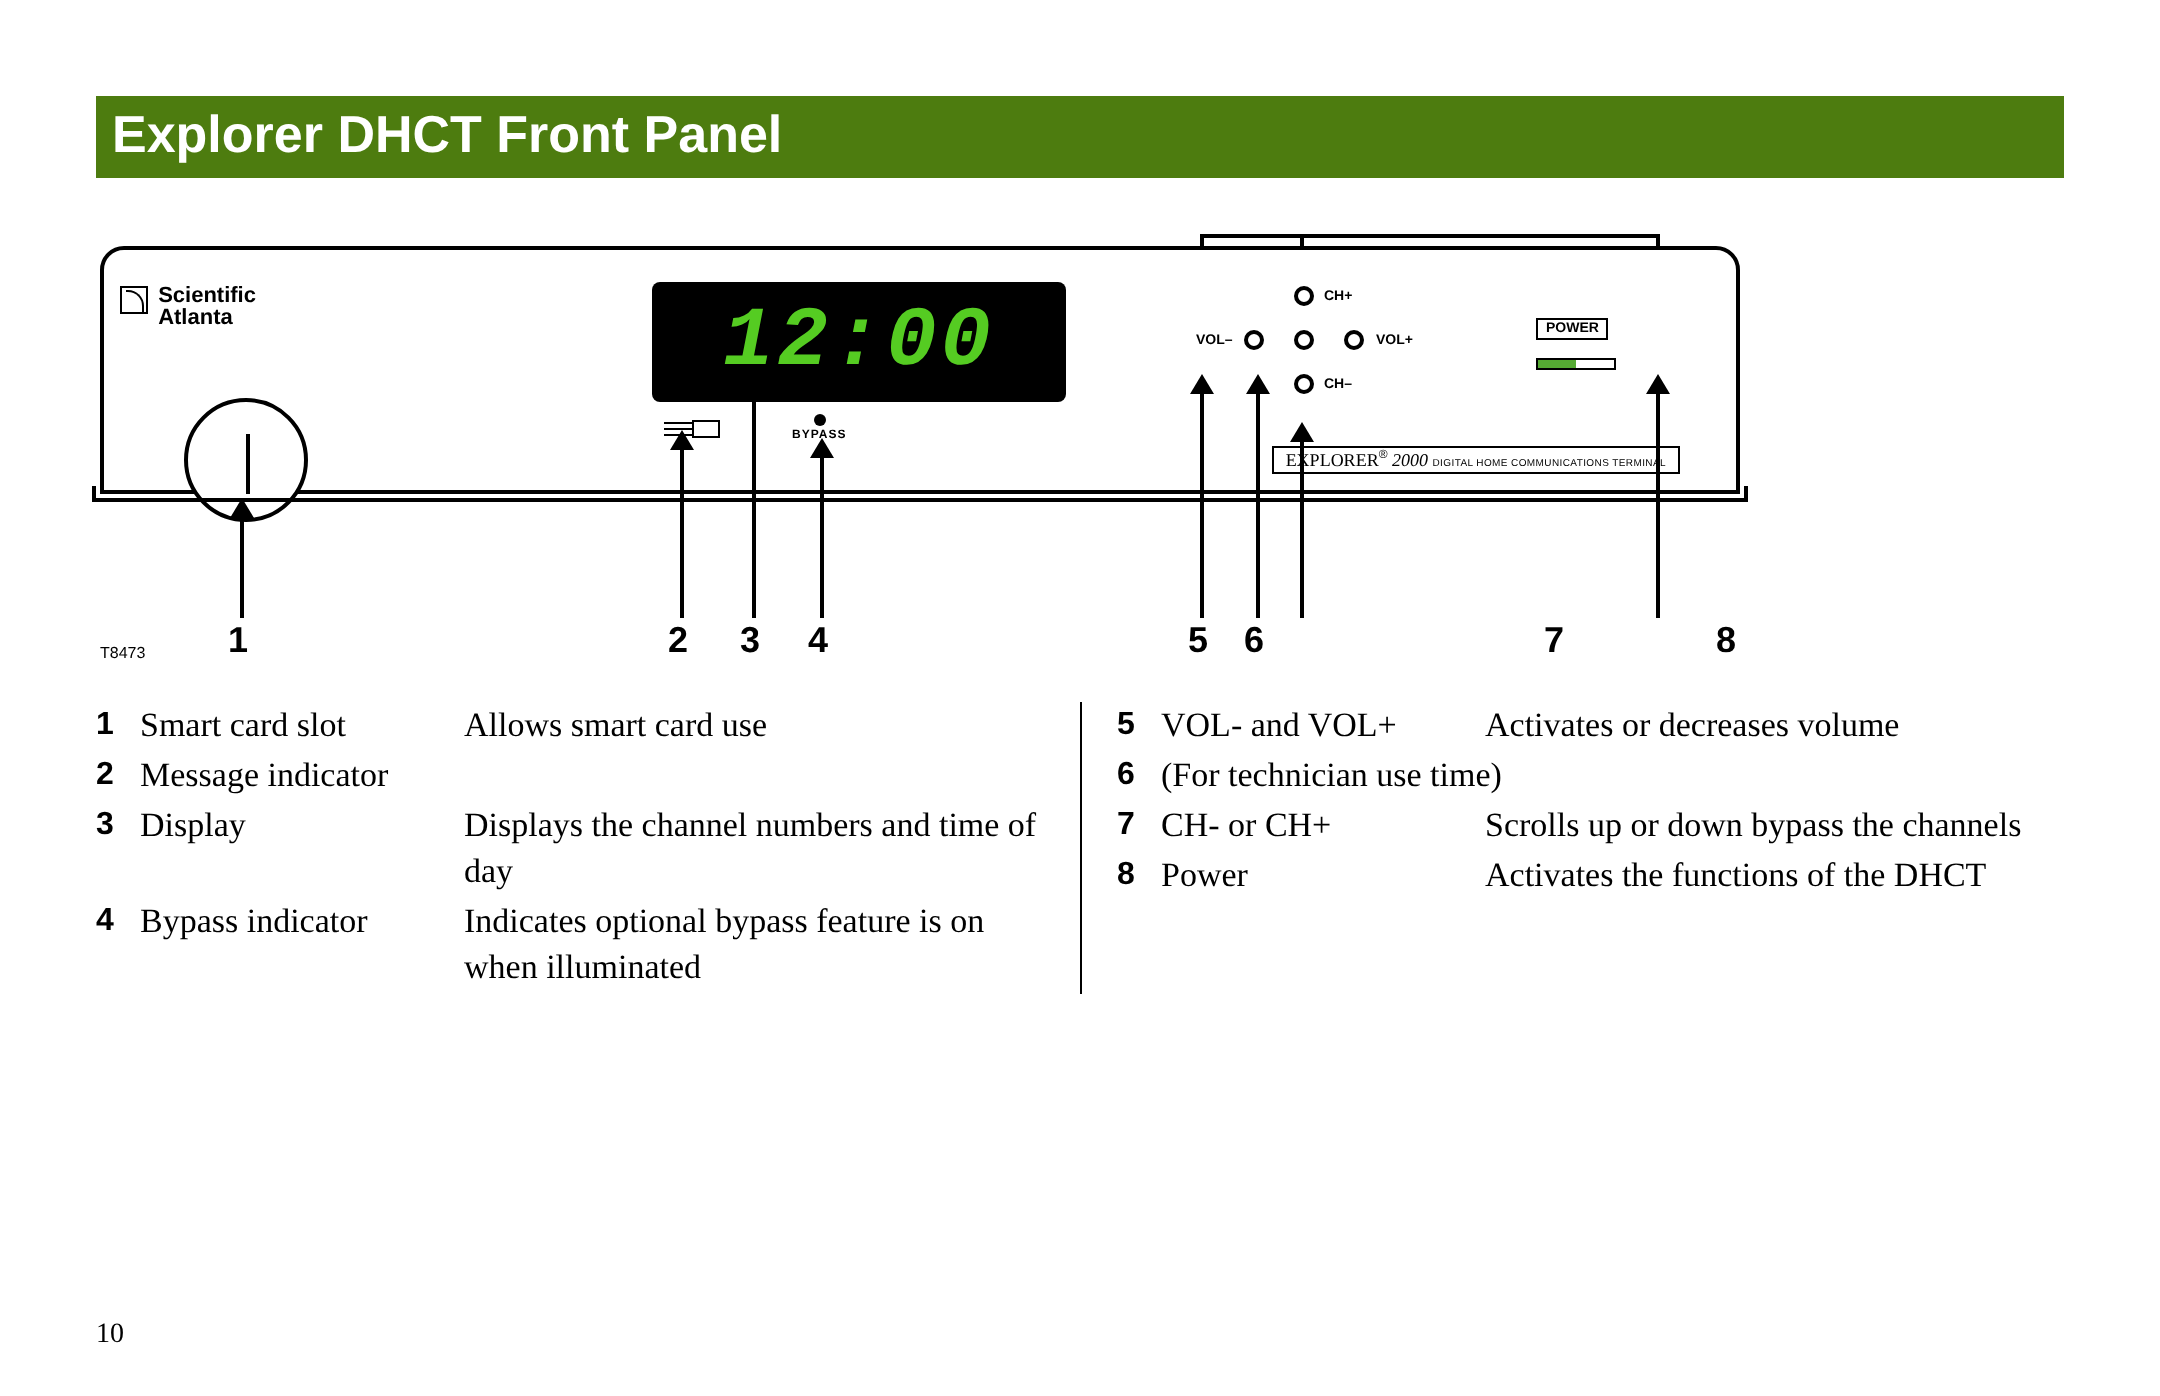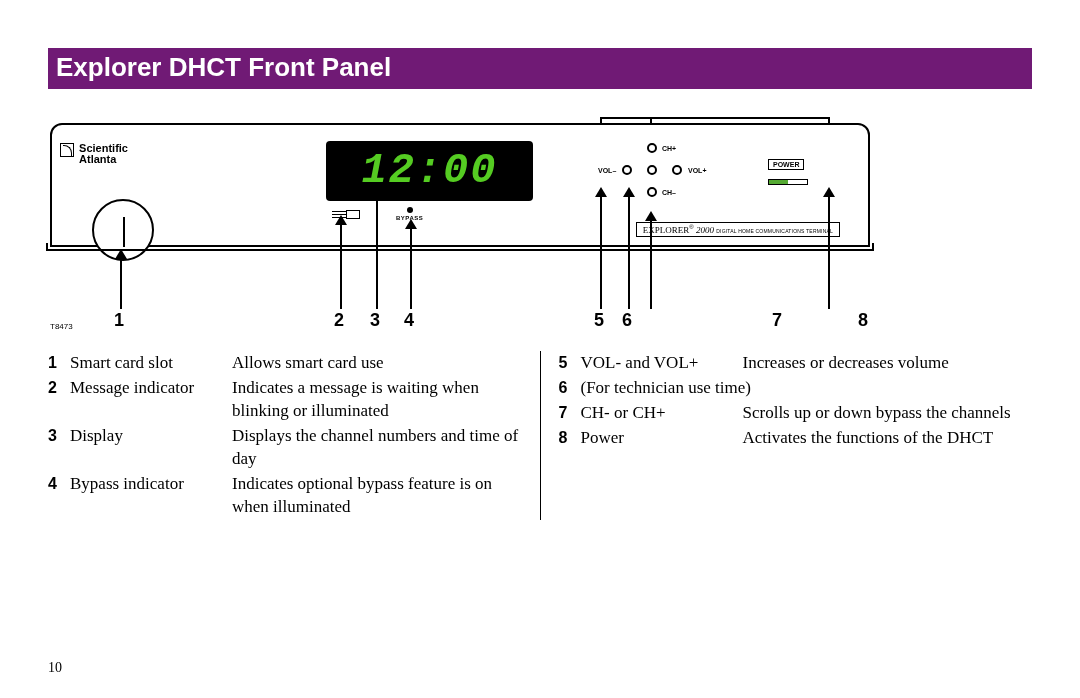--- a/index.html
+++ b/index.html
@@ -6,21 +6,21 @@
   body {
     font-family: Georgia, 'Times New Roman', serif;
     width: 1080px;
     height: 698px;
     background: #fff;
     color: #000;
     position: relative;
     padding: 48px 48px 0 48px;
   }
   .section-title {
-    background: #701a75;
+    background: #4d7c0f;
     color: #fff;
     font-family: Arial, Helvetica, sans-serif;
     font-weight: bold;
     font-size: 26px;
     padding: 4px 8px 6px 8px;
     margin-bottom: 28px;
   }
   .diagram-wrap {
     position: relative;
     width: 820px;
@@ -382,38 +382,37 @@
 <div class="legend">
   <div class="col left">
     <div class="row">
         <div class="n">1</div>
         <div class="name">Smart card slot</div>
         <div class="desc">Allows smart card use</div>
       </div>
     <div class="row">
         <div class="n">2</div>
         <div class="name">Message indicator</div>
-        <div class="desc">Indicates a message is waiting when blinking or illuminated</div>
       </div>
     <div class="row">
         <div class="n">3</div>
         <div class="name">Display</div>
         <div class="desc">Displays the channel numbers and time of day</div>
       </div>
     <div class="row">
         <div class="n">4</div>
         <div class="name">Bypass indicator</div>
         <div class="desc">Indicates optional bypass feature is on when illuminated</div>
       </div>
   </div>
   <div class="col right">
     <div class="row">
         <div class="n">5</div>
         <div class="name">VOL- and VOL+</div>
-        <div class="desc">Increases or decreases volume</div>
+        <div class="desc">Activates or decreases volume</div>
       </div>
     <div class="row">
         <div class="n">6</div>
         <div class="desc">(For technician use time)</div>
       </div>
     <div class="row">
         <div class="n">7</div>
         <div class="name">CH- or CH+</div>
         <div class="desc">Scrolls up or down bypass the channels</div>
       </div>

